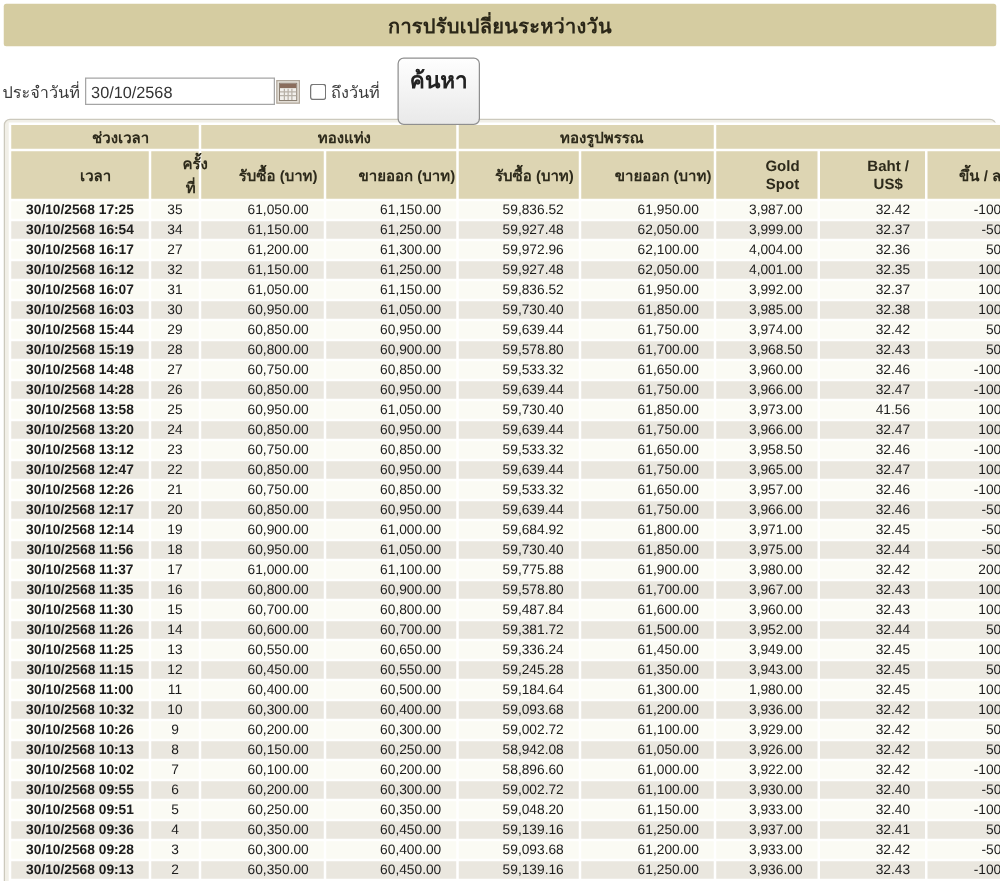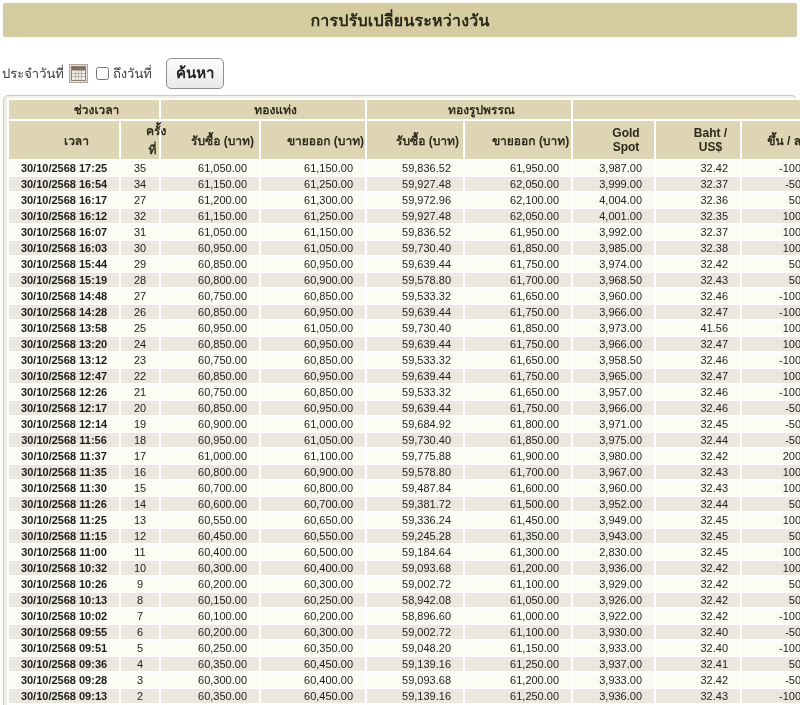--- a/index.html
+++ b/index.html
@@ -46,22 +46,22 @@
   }
   .cal-btn svg { display: block; }
   .chk {
     width: 13px; height: 13px;
     margin-right: 4px;
     accent-color: #7a7a7a;
   }
   .to-date-lbl { margin-right: 14px; }
   .search-btn {
     font-family: "Liberation Sans", sans-serif;
-    font-size: 15px; font-weight: bold; color: #222;
-    padding: 2px 9px 3px 9px;
+    font-size: 18px; font-weight: bold; color: #222;
+    padding: 2px 9px 21px 9px;
     border: 1px solid #8f8f8f;
     border-radius: 5px;
     background: linear-gradient(#fefefe, #e9e9e9);
     cursor: pointer;
   }
   
   .panel {
     margin: 0 3px;
     background: #f1efe7;
     border: 1px solid #ccc9bd;
@@ -104,20 +104,21 @@
 </style>
 </head>
 <body>
 
 <div class="title-bar">
   <h1>การปรับเปลี่ยนระหว่างวัน</h1>
 </div>
 
 <div class="controls">
   <span class="lbl">ประจำวันที่</span>
+  <input class="date-input" type="text" value="30/10/2568" style="">
   <button class="cal-btn">
     <span>
       <svg width="15" height="15" viewBox="0 0 15 15">
         <rect x="0.5" y="0.5" width="14" height="14" fill="#f2f0ec" stroke="#8a7f72"></rect>
         <rect x="1" y="1" width="13" height="3.5" fill="#8a6d5c"></rect>
         <g stroke="#b8b2a8" stroke-width="1">
           <line x1="1" y1="7.5" x2="14" y2="7.5"></line>
           <line x1="1" y1="10.5" x2="14" y2="10.5"></line>
           <line x1="4.5" y1="5" x2="4.5" y2="14"></line>
           <line x1="7.5" y1="5" x2="7.5" y2="14"></line>
@@ -428,21 +429,21 @@
           <td>32.45</td>
           <td>50</td>
         </tr>
         <tr>
           <td>30/10/2568 11:00</td>
           <td>11</td>
           <td>60,400.00</td>
           <td>60,500.00</td>
           <td>59,184.64</td>
           <td>61,300.00</td>
-          <td>2,830.00</td>
+          <td>1,980.00</td>
           <td>32.45</td>
           <td>100</td>
         </tr>
         <tr class="alt">
           <td>30/10/2568 10:32</td>
           <td>10</td>
           <td>60,300.00</td>
           <td>60,400.00</td>
           <td>59,093.68</td>
           <td>61,200.00</td>

